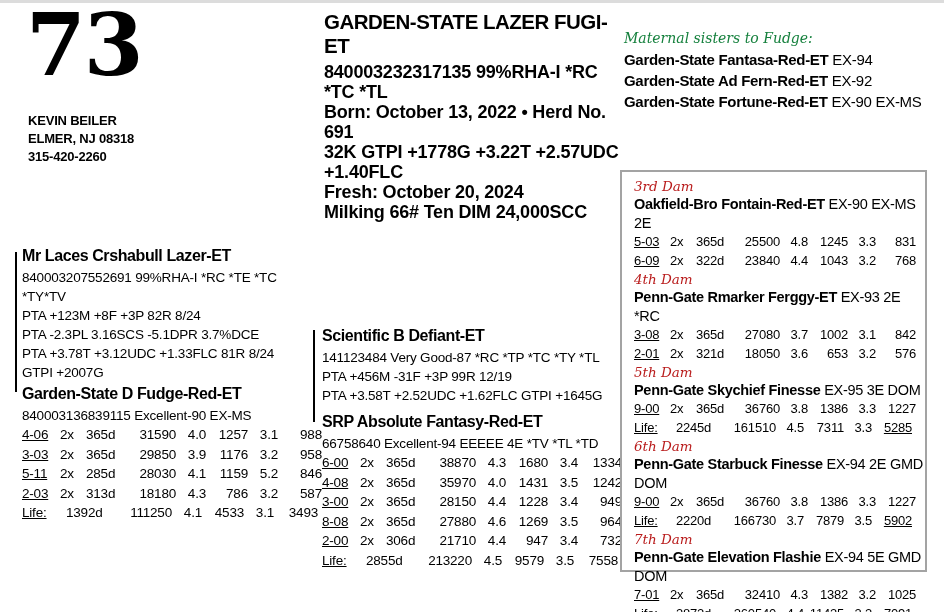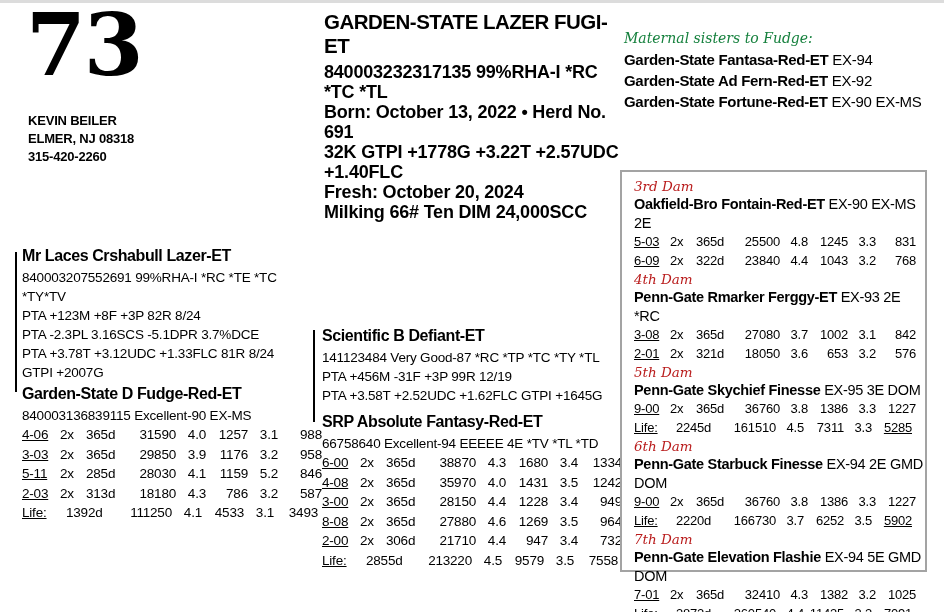--- a/index.html
+++ b/index.html
@@ -195,21 +195,21 @@
   </div>
 
   <div class="dam-history-section">
     <div class="dam-label">6th Dam</div>
     <div class="dam-name-line">
       <span class="b">Penn-Gate Starbuck Finesse</span>
       <span class="score">EX-94 2E  GMD DOM</span>
     </div>
     <div class="recs">
           <div class="rec-row"><span class="c c0">9-00</span><span class="c c1">2x</span><span class="c c2">365d</span><span class="c c3">36760</span><span class="c c4">3.8</span><span class="c c5">1386</span><span class="c c6">3.3</span><span class="c c7">1227</span></div>
-          <div class="rec-row life"><span class="c c0">Life:</span><span class="c c1">2220d</span><span class="c c2">166730</span><span class="c c3">3.7</span><span class="c c4">6252</span><span class="c c5">3.5</span><span class="c c6">5902</span></div>
+          <div class="rec-row life"><span class="c c0">Life:</span><span class="c c1">2220d</span><span class="c c2">166730</span><span class="c c3">3.7</span><span class="c c4">7879</span><span class="c c5">3.5</span><span class="c c6">5902</span></div>
         </div>
   </div>
 
   <div class="dam-history-section">
     <div class="dam-label">7th Dam</div>
     <div class="dam-name-line">
       <span class="b">Penn-Gate Elevation Flashie</span>
       <span class="score">EX-94 5E GMD DOM</span>
     </div>
     <div class="recs">

